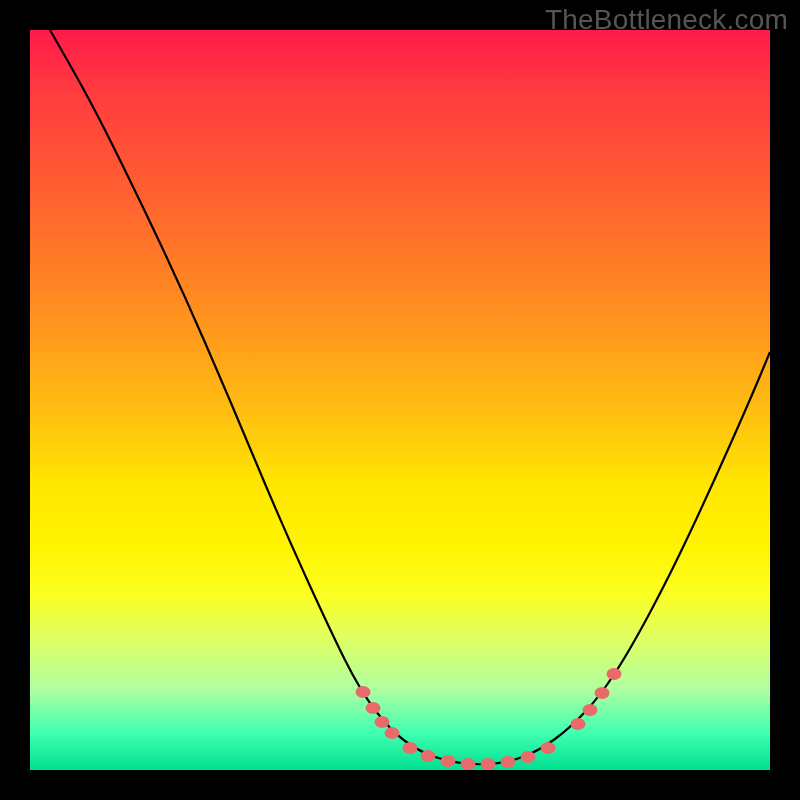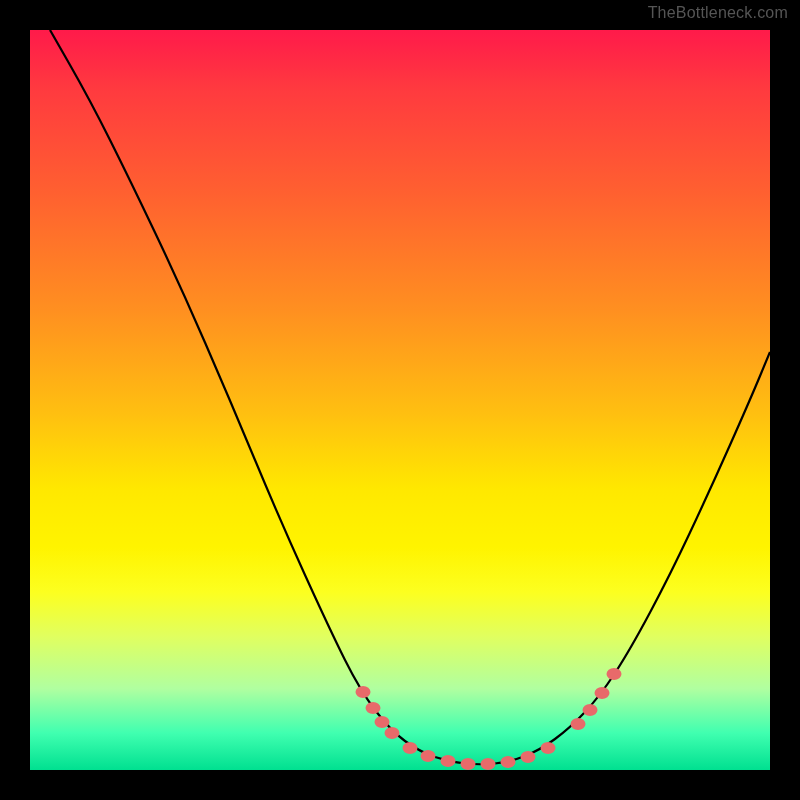--- a/index.html
+++ b/index.html
@@ -9,21 +9,21 @@
     background: #000;
     position: relative;
     font-family: Arial, sans-serif;
     overflow: hidden;
   }
   .watermark {
     position: absolute;
     top: 4px;
     right: 12px;
     color: #555;
-    font-size: 16px;
+    font-size: 28px;
     font-weight: 500;
     z-index: 10;
     letter-spacing: 0.2px;
   }
   .plot-area {
     position: absolute;
     left: 30px;
     top: 30px;
     width: 740px;
     height: 740px;

